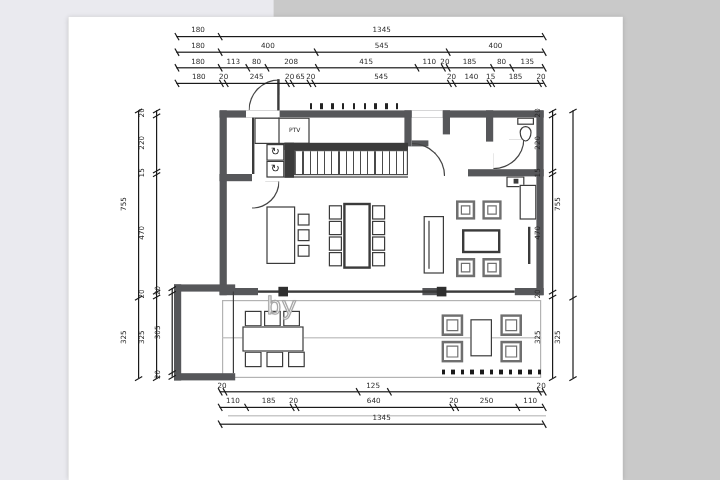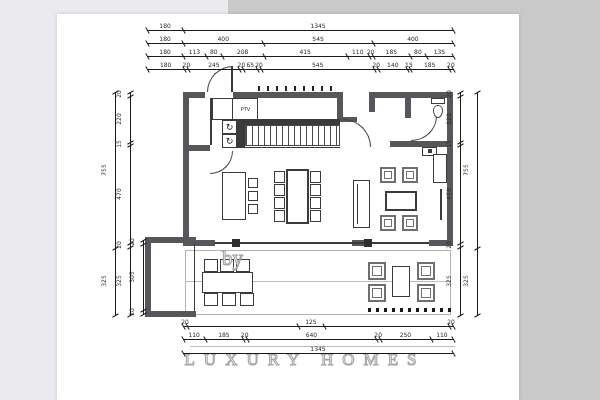--- a/index.html
+++ b/index.html
@@ -22,21 +22,21 @@
   .stairs{position:absolute;background:#fff;background-image:repeating-linear-gradient(90deg,#4a4a4a 0 1px,transparent 1px 6px);
           border:1px solid #4a4a4a;box-sizing:border-box;}
   .rail{position:absolute;background:repeating-linear-gradient(90deg,#222 0 2px,transparent 2px 9px);}
   .dots{position:absolute;background:repeating-linear-gradient(90deg,#1a1a1a 0 3px,transparent 3px 8px);}
   .label-small{position:absolute;font-size:5px;color:#222;display:flex;align-items:center;justify-content:center;}
   .glyph{position:absolute;font-size:9px;color:#222;display:flex;align-items:center;justify-content:center;line-height:1;}
   #plan{position:absolute;inset:0;z-index:1;}
   #watermark{position:absolute;inset:0;z-index:5;pointer-events:none;}
   #dims{position:absolute;inset:0;z-index:6;}
   .wm{position:absolute;color:rgba(255,255,255,.93);-webkit-text-stroke:1px #a6a6a6;
-      text-shadow:0 0 1px rgba(130,130,130,.65);font-family:Liberation Serif, serif;}
+      text-shadow:0 0 1px rgba(130,130,130,.65);font-family:Liberation Mono, monospace;}
   .dim-line{position:absolute;background:#1a1a1a;}
   .dim-tick-h{position:absolute;width:1px;height:7px;background:#1a1a1a;transform:rotate(-30deg);}
   .dim-tick-v{position:absolute;width:7px;height:1px;background:#1a1a1a;transform:rotate(-30deg);}
   .dim-label{position:absolute;font-size:6px;color:#2a2a2a;line-height:1;
              display:flex;align-items:center;justify-content:center;white-space:nowrap;}
 </style>
 </head>
 <body>
 
 <div id="scene">
@@ -142,21 +142,20 @@
 
     <div class="box2" style="left:368px;top:262px;width:18px;height:18px;"></div>
     <div class="box2" style="left:417px;top:262px;width:18px;height:18px;"></div>
     <div class="box2" style="left:368px;top:284px;width:18px;height:18px;"></div>
     <div class="box2" style="left:417px;top:284px;width:18px;height:18px;"></div>
     <div class="box" style="left:392px;top:266px;width:18px;height:31px;"></div>
   </div>
 
   <div id="watermark">
     <div class="wm" style="left:222px;top:246px;font-size:21px;">by</div>
-    <div class="wm" style="left:150px;top:350px;width:310px;text-align:center;font-size:17px;letter-spacing:9px;">LUXURY HOMES</div>
   </div>
 
   <div id="dims">
       <div class="dim-line" style="left: 147px; top: 30px; width: 306px; height: 1px;"></div>
       <div class="dim-tick-h" style="left: 147px; top: 27px;"></div>
       <div class="dim-tick-h" style="left: 183.118px; top: 27px;"></div>
       <div class="dim-tick-h" style="left: 453px; top: 27px;"></div>
       <div class="dim-label" style="left: 153.059px; top: 22px; width: 24px; height: 7px;">180</div>
       <div class="dim-label" style="left: 306.059px; top: 22px; width: 24px; height: 7px;">1345</div>
       <div class="dim-line" style="left: 147px; top: 43px; width: 306px; height: 1px;"></div>

